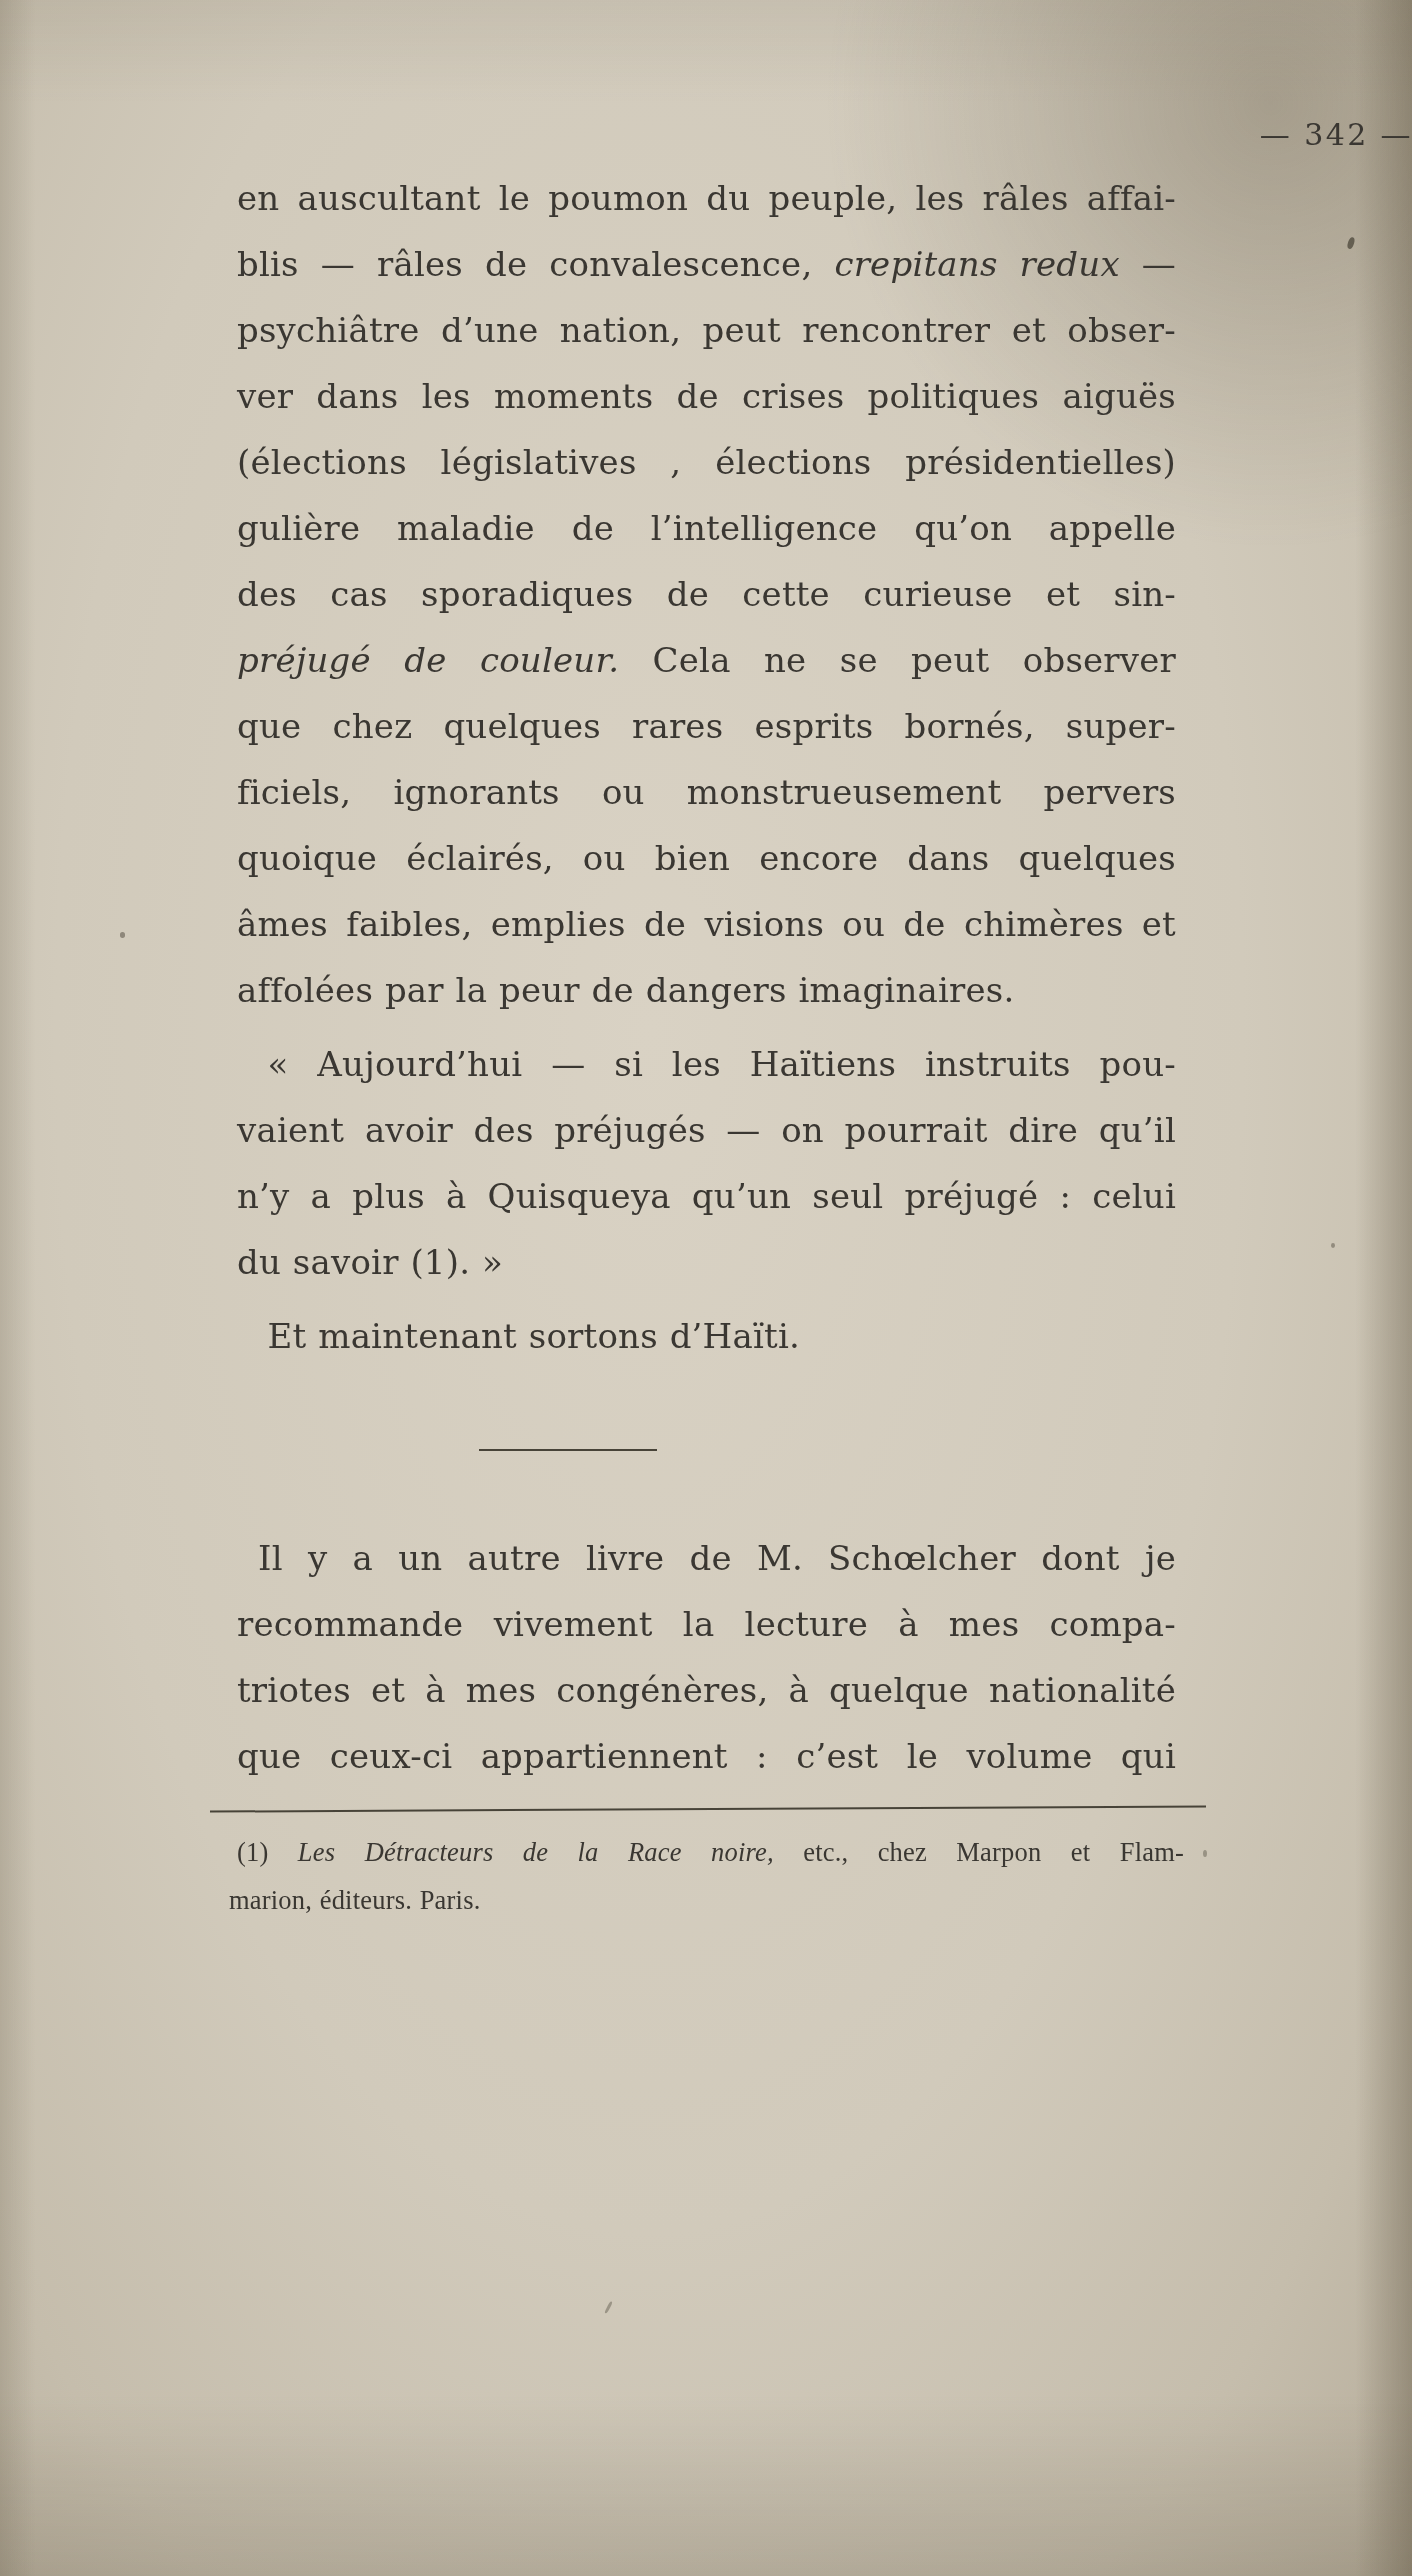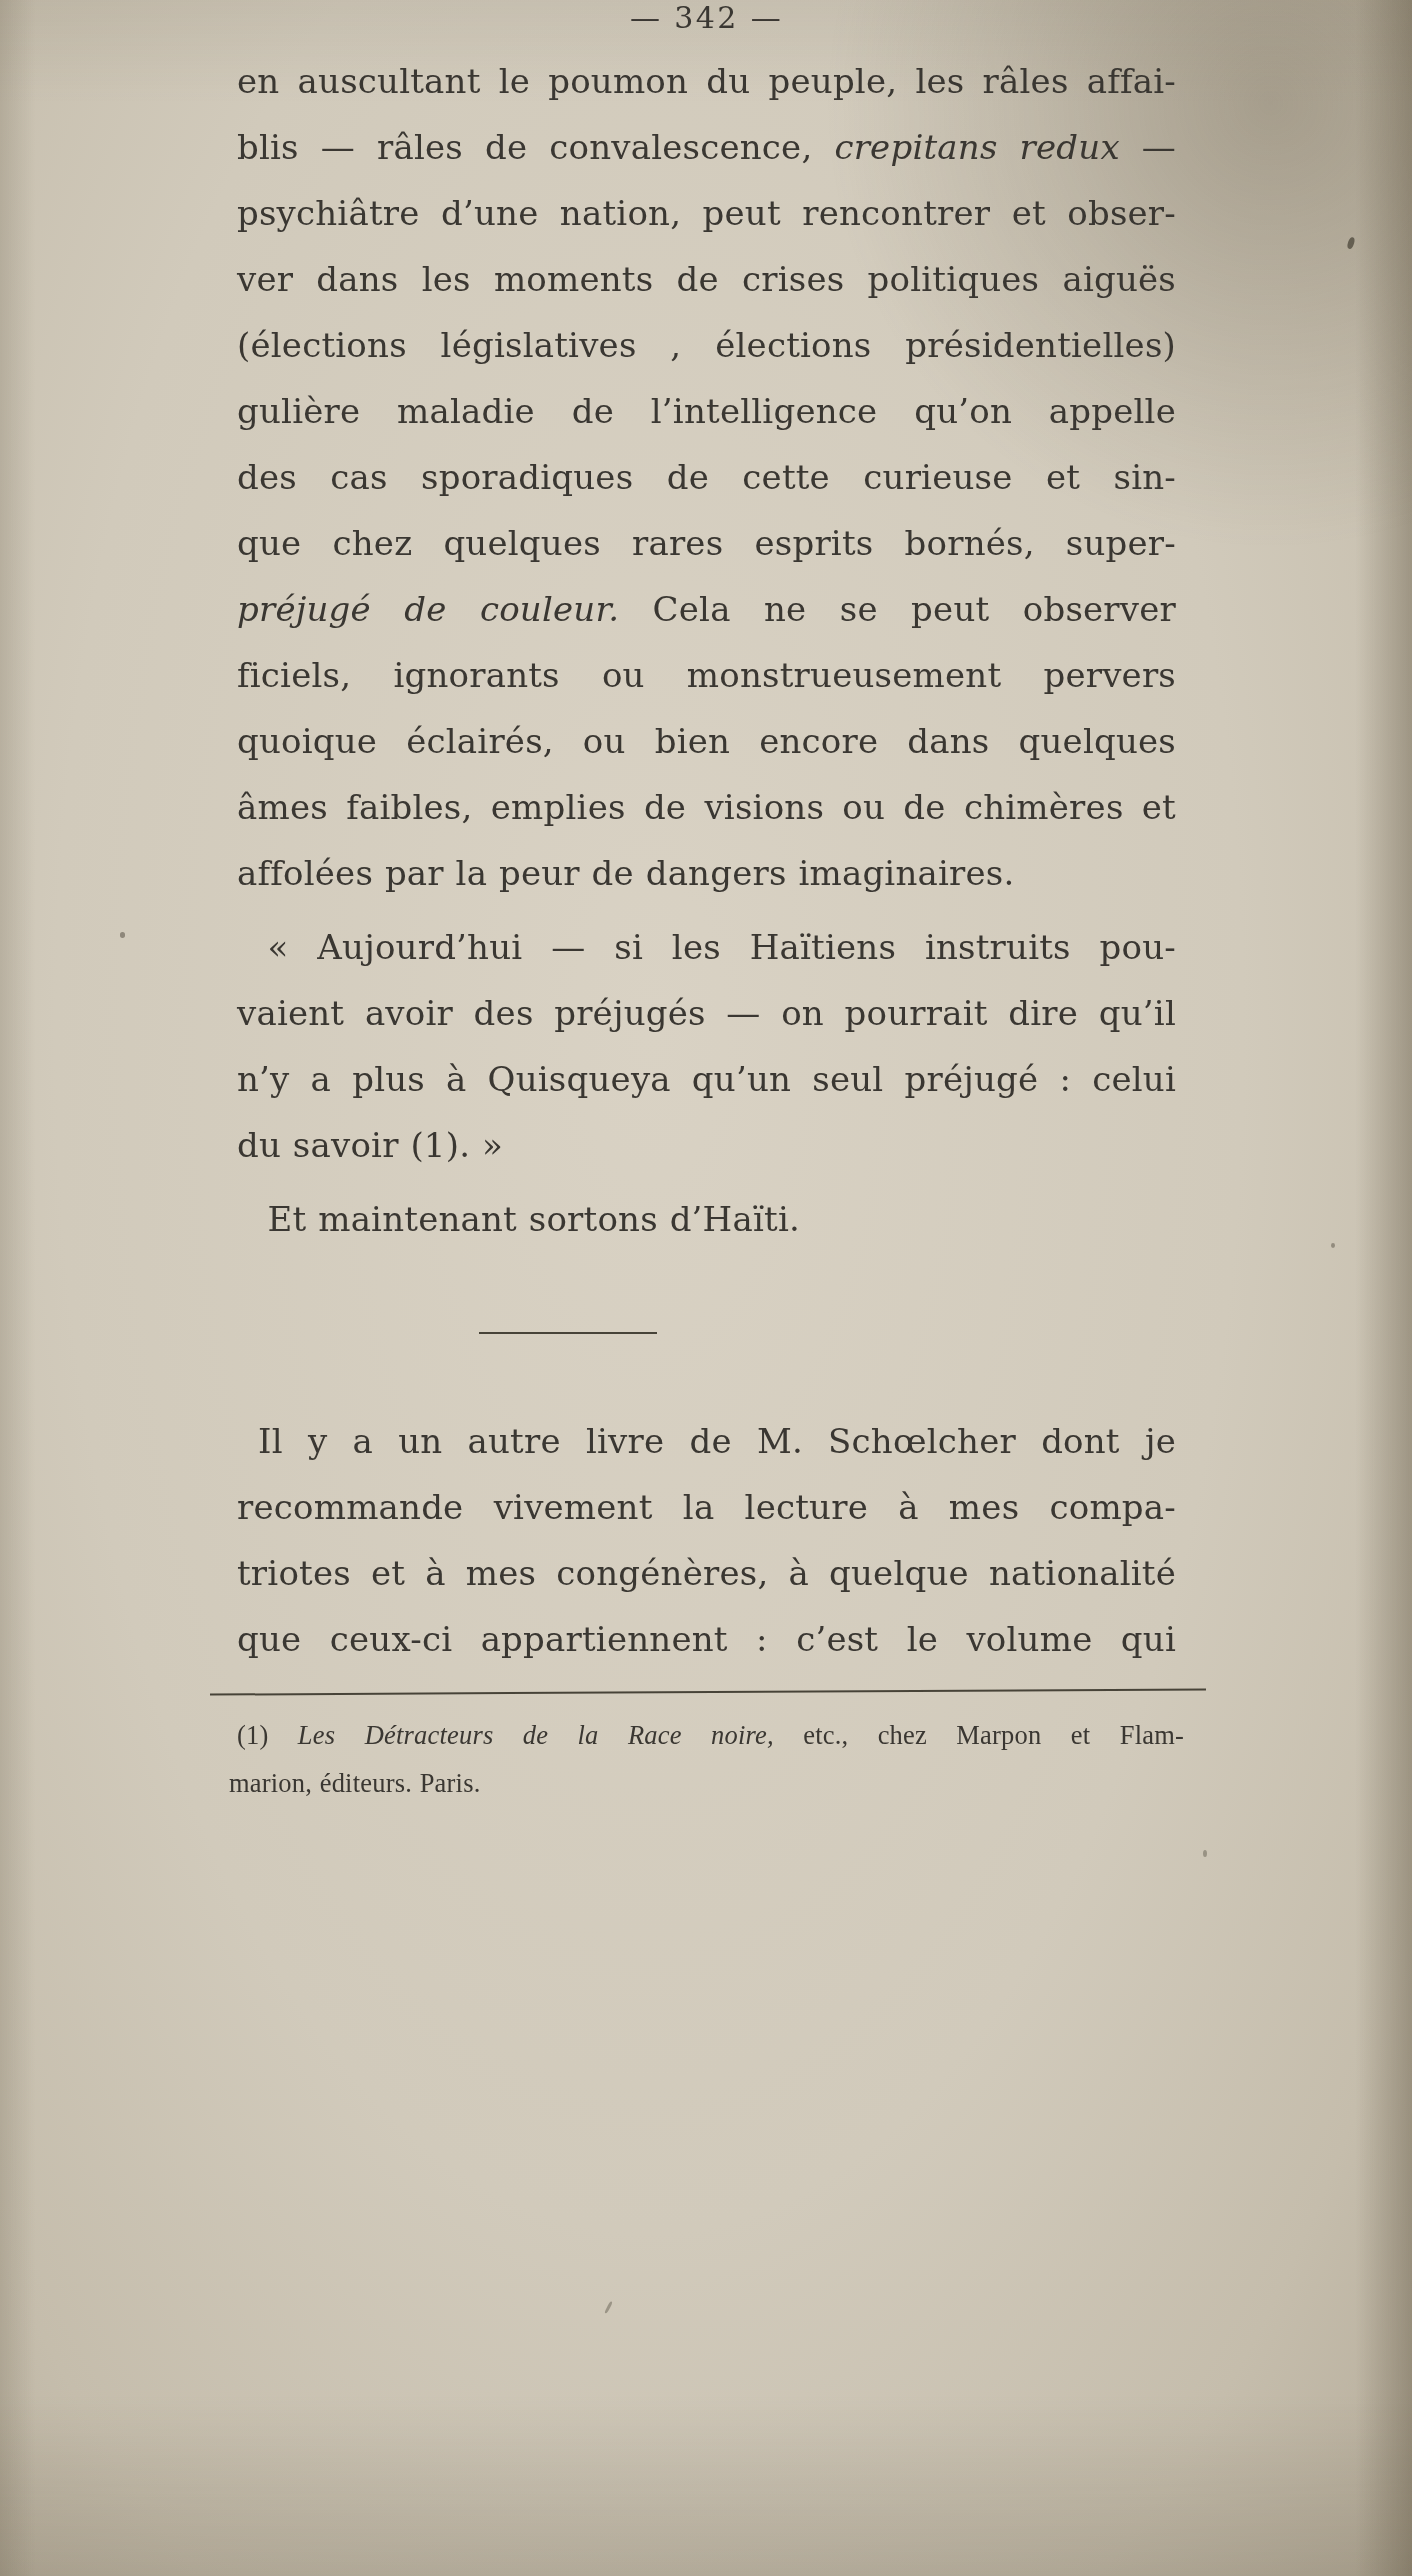--- a/index.html
+++ b/index.html
@@ -11,21 +11,22 @@
     background:
       radial-gradient(circle at 90% 4%, rgba(99,89,70,0.35), rgba(99,89,70,0) 16%),
       linear-gradient(to left, rgba(92,82,62,0.40), rgba(92,82,62,0) 4%),
       linear-gradient(to right, rgba(92,82,62,0.20), rgba(92,82,62,0) 2.5%),
       linear-gradient(to top, rgba(92,82,62,0.22), rgba(92,82,62,0) 7%),
       linear-gradient(to bottom, rgba(92,82,62,0.10), rgba(92,82,62,0) 4%),
       radial-gradient(ellipse at 46% 40%, #d9d2c4 0%, var(--paper, #d1cabb) 55%, #c5bdac 82%, #b6ad9b 100%);
   }
   .page { position: relative; width: 100%; height: 100%; }
   .page-number {
-    text-align: center;
+    padding-top: 117px;
+    text-align: right;
     font-size: 30px;
     letter-spacing: 2.4px;
   }
   .text-block {
     width: 955px;
     margin: 13px auto 0;
     font-size: 34px;
     line-height: 66px;
     letter-spacing: 0.2px;
     word-spacing: 0.8px;
@@ -65,22 +66,22 @@
   <div class="page-number">— 342 —</div>
   <div class="text-block">
       <div class="paragraph">
         <div class="line"><span>en auscultant le poumon du peuple, les râles affai-</span></div>
         <div class="line"><span>blis — râles de convalescence, </span><span class="it">crepitans redux</span><span> —</span></div>
         <div class="line"><span>psychiâtre d’une nation, peut rencontrer et obser-</span></div>
         <div class="line"><span>ver dans les moments de crises politiques aiguës</span></div>
         <div class="line"><span>(élections législatives , élections présidentielles)</span></div>
         <div class="line"><span>gulière maladie de l’intelligence qu’on appelle</span></div>
         <div class="line"><span>des cas sporadiques de cette curieuse et sin-</span></div>
+        <div class="line"><span class="it">préjugé de couleur.</span><span> Cela ne se peut observer</span></div>
         <div class="line"><span>que chez quelques rares esprits bornés, super-</span></div>
-        <div class="line"><span class="it">préjugé de couleur.</span><span> Cela ne se peut observer</span></div>
         <div class="line"><span>ficiels, ignorants ou monstrueusement pervers</span></div>
         <div class="line"><span>quoique éclairés, ou bien encore dans quelques</span></div>
         <div class="line"><span>âmes faibles, emplies de visions ou de chimères et</span></div>
         <div class="line noj"><span>affolées par la peur de dangers imaginaires.</span></div>
       </div>
       <div class="paragraph">
         <div class="line" style="text-indent: 30.5px;"><span>« Aujourd’hui — si les Haïtiens instruits pou-</span></div>
         <div class="line"><span>vaient avoir des préjugés — on pourrait dire qu’il</span></div>
         <div class="line"><span>n’y a plus à Quisqueya qu’un seul préjugé : celui</span></div>
         <div class="line noj"><span>du savoir (1). »</span></div>

